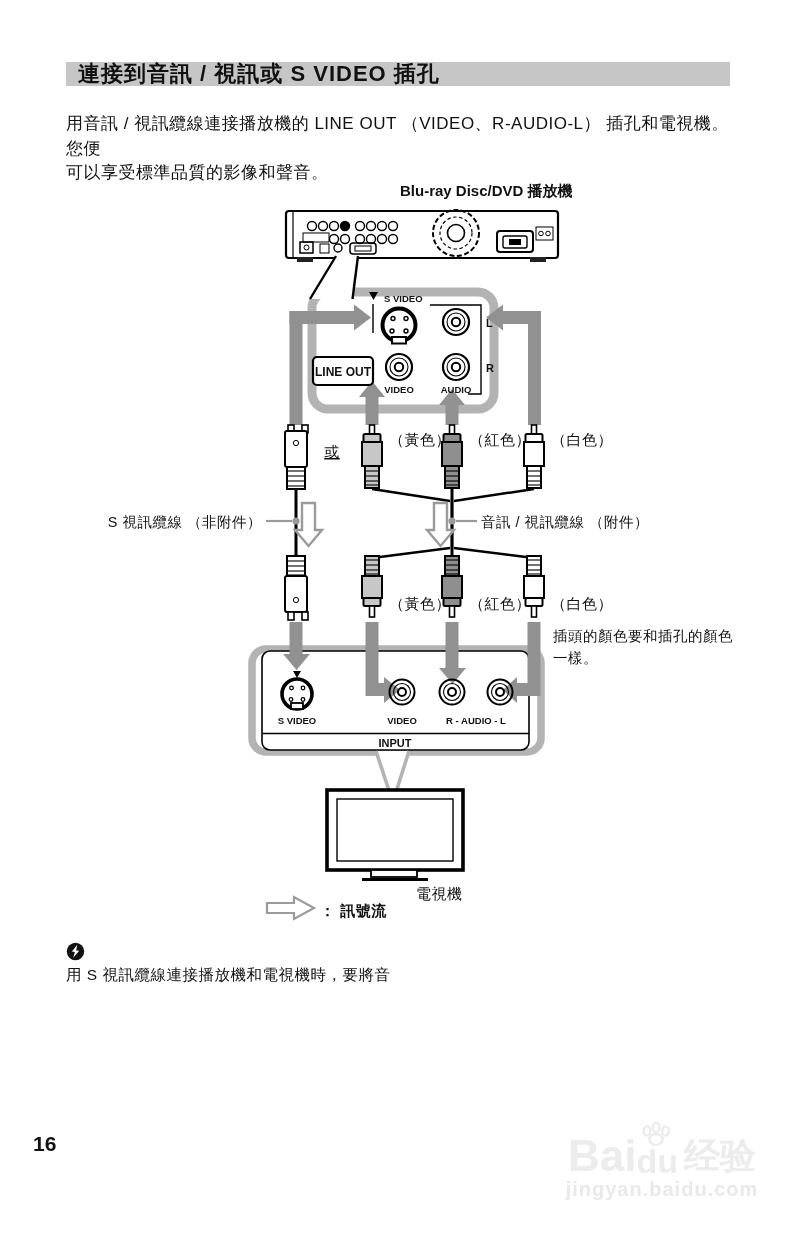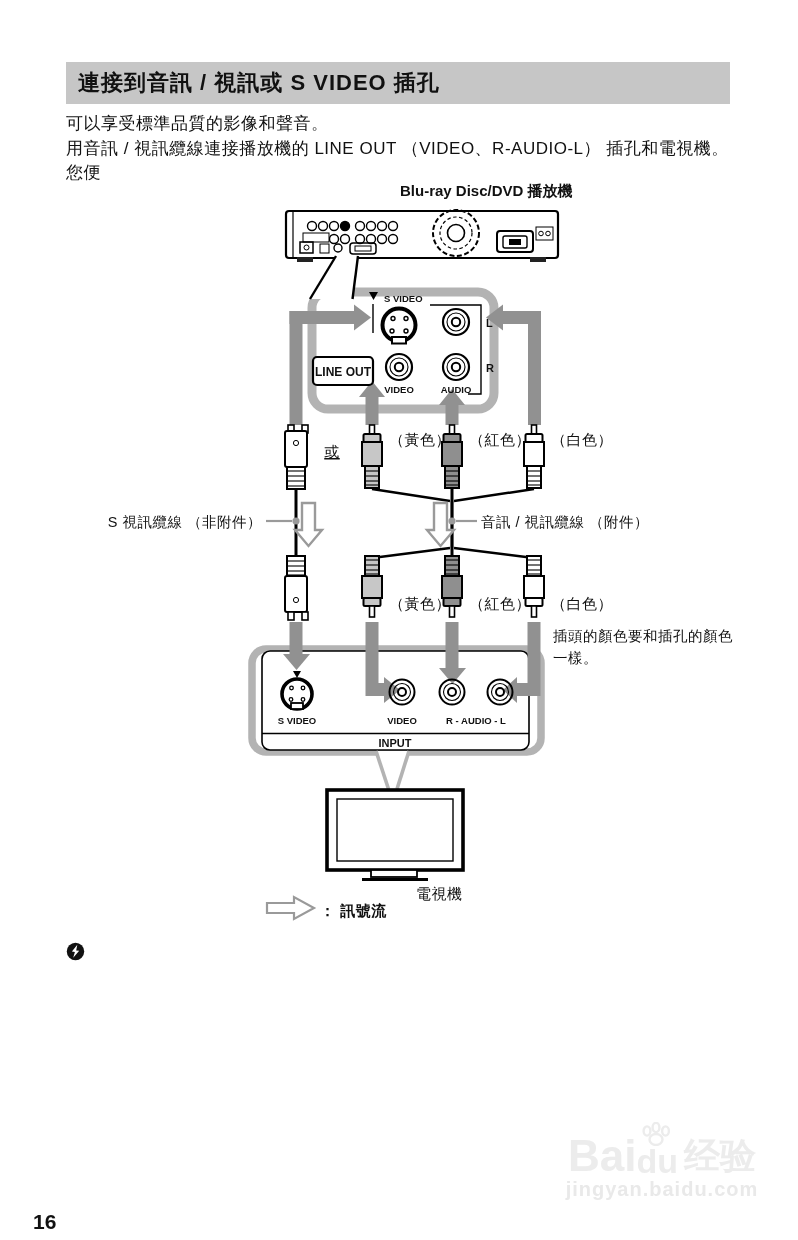--- a/index.html
+++ b/index.html
@@ -1,54 +1,54 @@
 <!DOCTYPE html>
 <html><head>
 <meta charset="utf-8">
 <style>
   html,body{margin:0;padding:0;background:#fff;}
   .page{position:relative;width:798px;height:1240px;background:#ffffff;overflow:hidden;
         font-family:"Liberation Sans","DejaVu Sans",sans-serif;color:#111;}
-  .title-bar{position:absolute;left:66px;top:62px;width:664px;height:42px;background:#c6c6c6;
+  .title-bar{position:absolute;left:66px;top:62px;width:664px;height:24px;background:#c6c6c6;
              display:flex;align-items:center;padding-left:12px;box-sizing:border-box;}
   .title-bar h1{font-size:22px;font-weight:bold;margin:0;letter-spacing:1px;}
   .intro{position:absolute;left:66px;top:112px;width:680px;font-size:17px;line-height:24.5px;letter-spacing:0.5px;}
   .diagram-svg{position:absolute;left:0;top:170px;}
   svg text{font-family:"Liberation Sans","DejaVu Sans",sans-serif;fill:#111;}
   .t-player{font-size:15px;font-weight:600;}
   .t-jack{font-size:9.5px;font-weight:bold;}
   .t-lr{font-size:11px;font-weight:bold;}
   .t-lineout{font-size:12px;font-weight:bold;}
   .t-cjk{font-size:14.5px;letter-spacing:0.5px;}
   .t-cjk-b{font-size:15px;letter-spacing:0.5px;}
   .t-input{font-size:11px;font-weight:bold;}
   .note{position:absolute;left:66px;top:942px;width:420px;}
   .note-icon{display:block;margin-bottom:2px;}
   .note-text{font-size:15.5px;line-height:23px;letter-spacing:0.5px;}
-  .page-number{position:absolute;left:33px;top:1210px;font-size:21px;font-weight:bold;text-align:center;}
+  .page-number{position:absolute;left:33px;top:1132px;font-size:21px;font-weight:bold;text-align:center;}
   .watermark{position:absolute;left:552px;top:1122px;width:220px;text-align:center;user-select:none;}
   .wm-row{display:flex;align-items:flex-end;justify-content:center;color:#ececec;font-weight:bold;}
   .wm-bai{font-size:44px;line-height:40px;}
   .wm-du-wrap{display:flex;flex-direction:column;align-items:center;}
   .wm-du{font-size:34px;line-height:30px;}
   .wm-suffix{font-size:36px;line-height:40px;margin-left:6px;}
   .wm-url{font-size:20px;font-weight:bold;color:#e9e9e9;margin-top:2px;letter-spacing:1px;}
 </style>
 </head>
 <body>
 
 <div class="page">
 
   <div class="title-bar">
     <h1>連接到音訊 / 視訊或 S VIDEO 插孔</h1>
   </div>
 
   <div class="intro">
+    <div>用音訊 / 視訊纜線連接播放機的 LINE OUT （VIDEO、R-AUDIO-L） 插孔和電視機。您便</div>
     <div>可以享受標準品質的影像和聲音。</div>
-    <div>用音訊 / 視訊纜線連接播放機的 LINE OUT （VIDEO、R-AUDIO-L） 插孔和電視機。您便</div>
   </div>
 
   <svg class="diagram-svg" width="798" height="770" viewBox="0 170 798 770">
 
     <text class="t-player" x="400" y="196">Blu-ray Disc/DVD 播放機</text>
 
     <g fill="none" stroke="#000">
       <rect x="286" y="211" width="272" height="47" rx="3" stroke-width="2.2" fill="#fff"></rect>
       <line x1="293" y1="211" x2="293" y2="258" stroke-width="1.2"></line>
       <rect x="297" y="257" width="16" height="5" fill="#222" stroke="none"></rect>
@@ -355,20 +355,21 @@
     <polygon points="267,903 294,903 294,897 314,908 294,919 294,913 267,913" fill="#fff" stroke="#9a9a9a" stroke-width="2.2"></polygon>
     <text class="t-cjk-b" x="320" y="916" style="font-weight:bold">： 訊號流</text>
   </svg>
 
   <div class="note">
     <svg class="note-icon" width="19" height="19" viewBox="0 0 19 19">
       <circle cx="9.5" cy="9.5" r="8.7" fill="#111"></circle>
       <path d="M11.3 2.8 L5.9 9.6 L8.9 9.9 L7.2 15.8 L13.2 8.7 L10.2 8.4 Z" fill="#fff"></path>
     </svg>
     <div class="note-text">
+      <div>用 S 視訊纜線連接播放機和電視機時，要將音</div>
     </div>
   </div>
 
   <div class="page-number">16</div>
 
   <div class="watermark">
     <div class="wm-row">
       <span class="wm-bai">Bai</span>
       <span class="wm-du-wrap">
         <svg width="34" height="24" viewBox="0 0 34 24">

